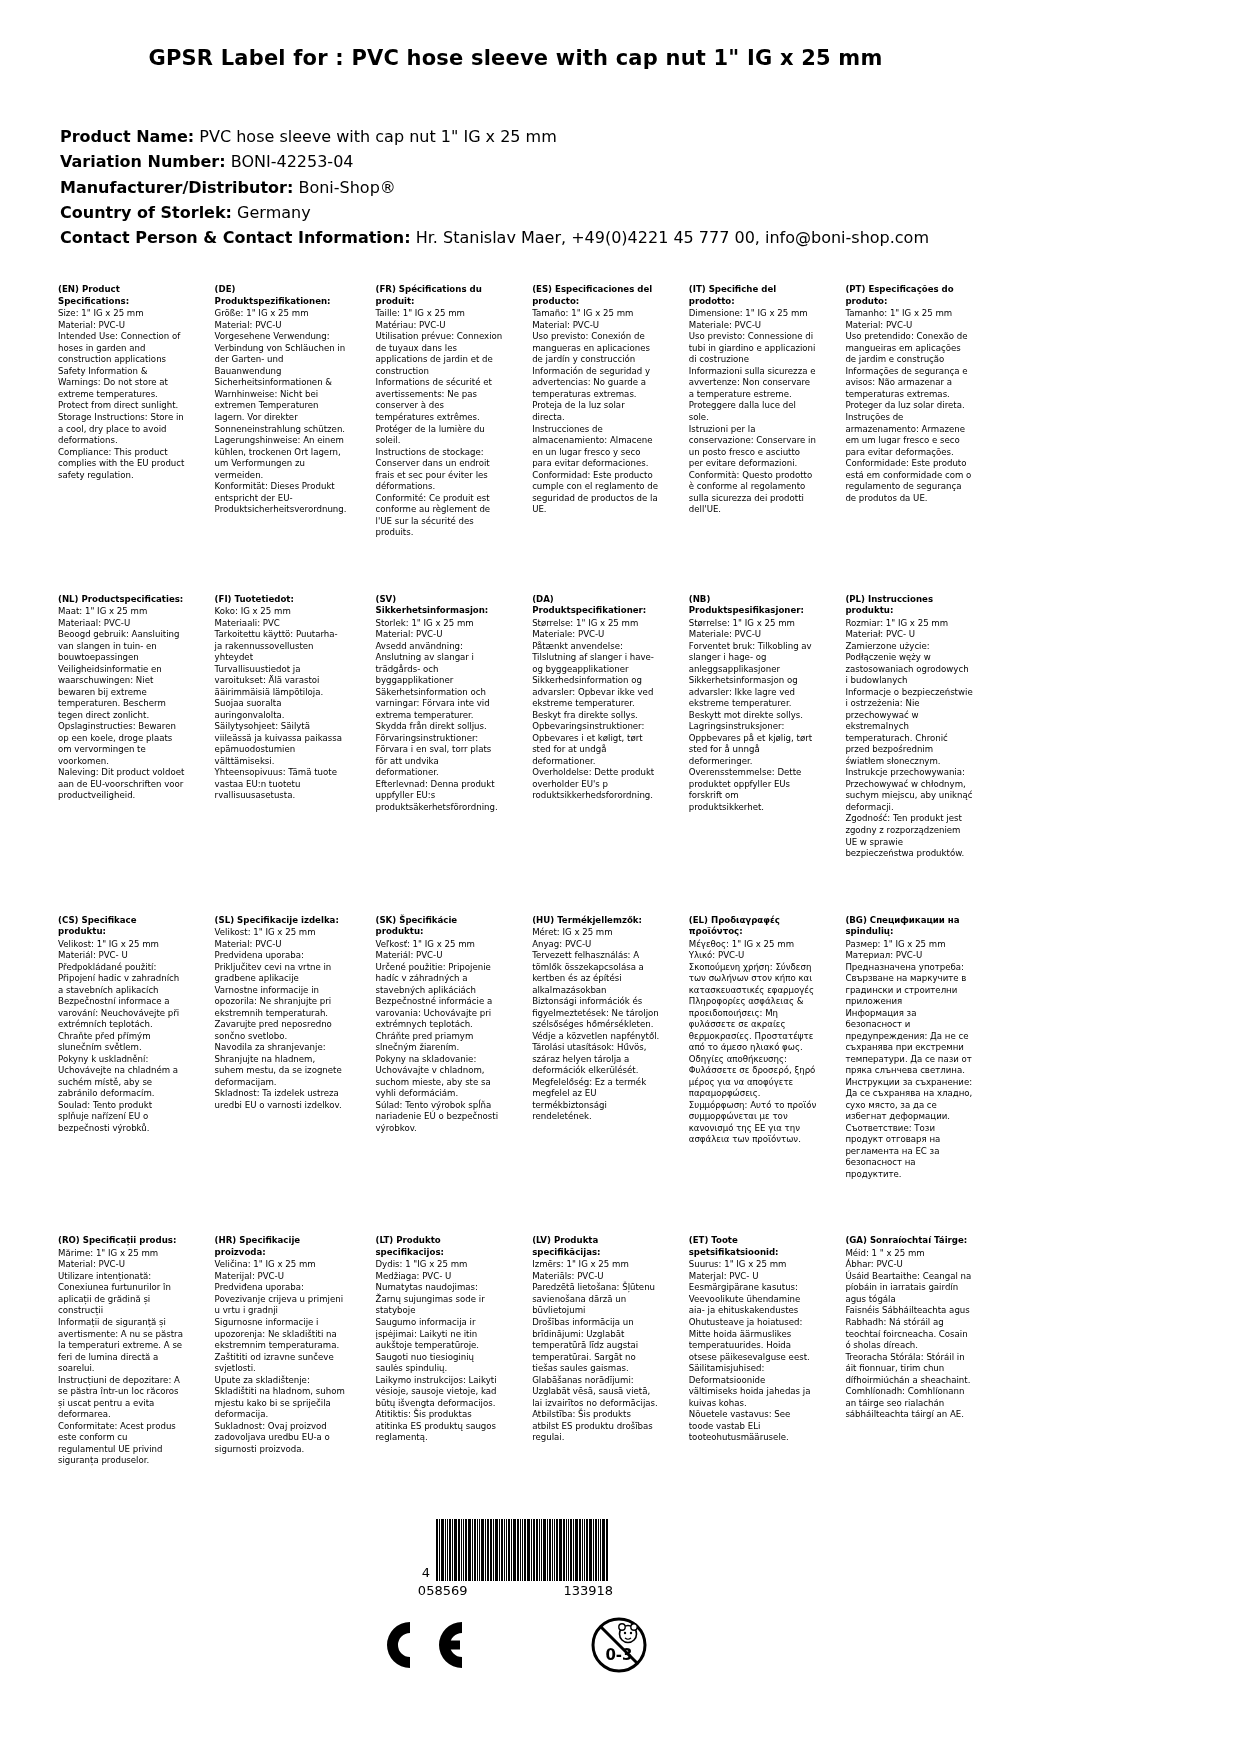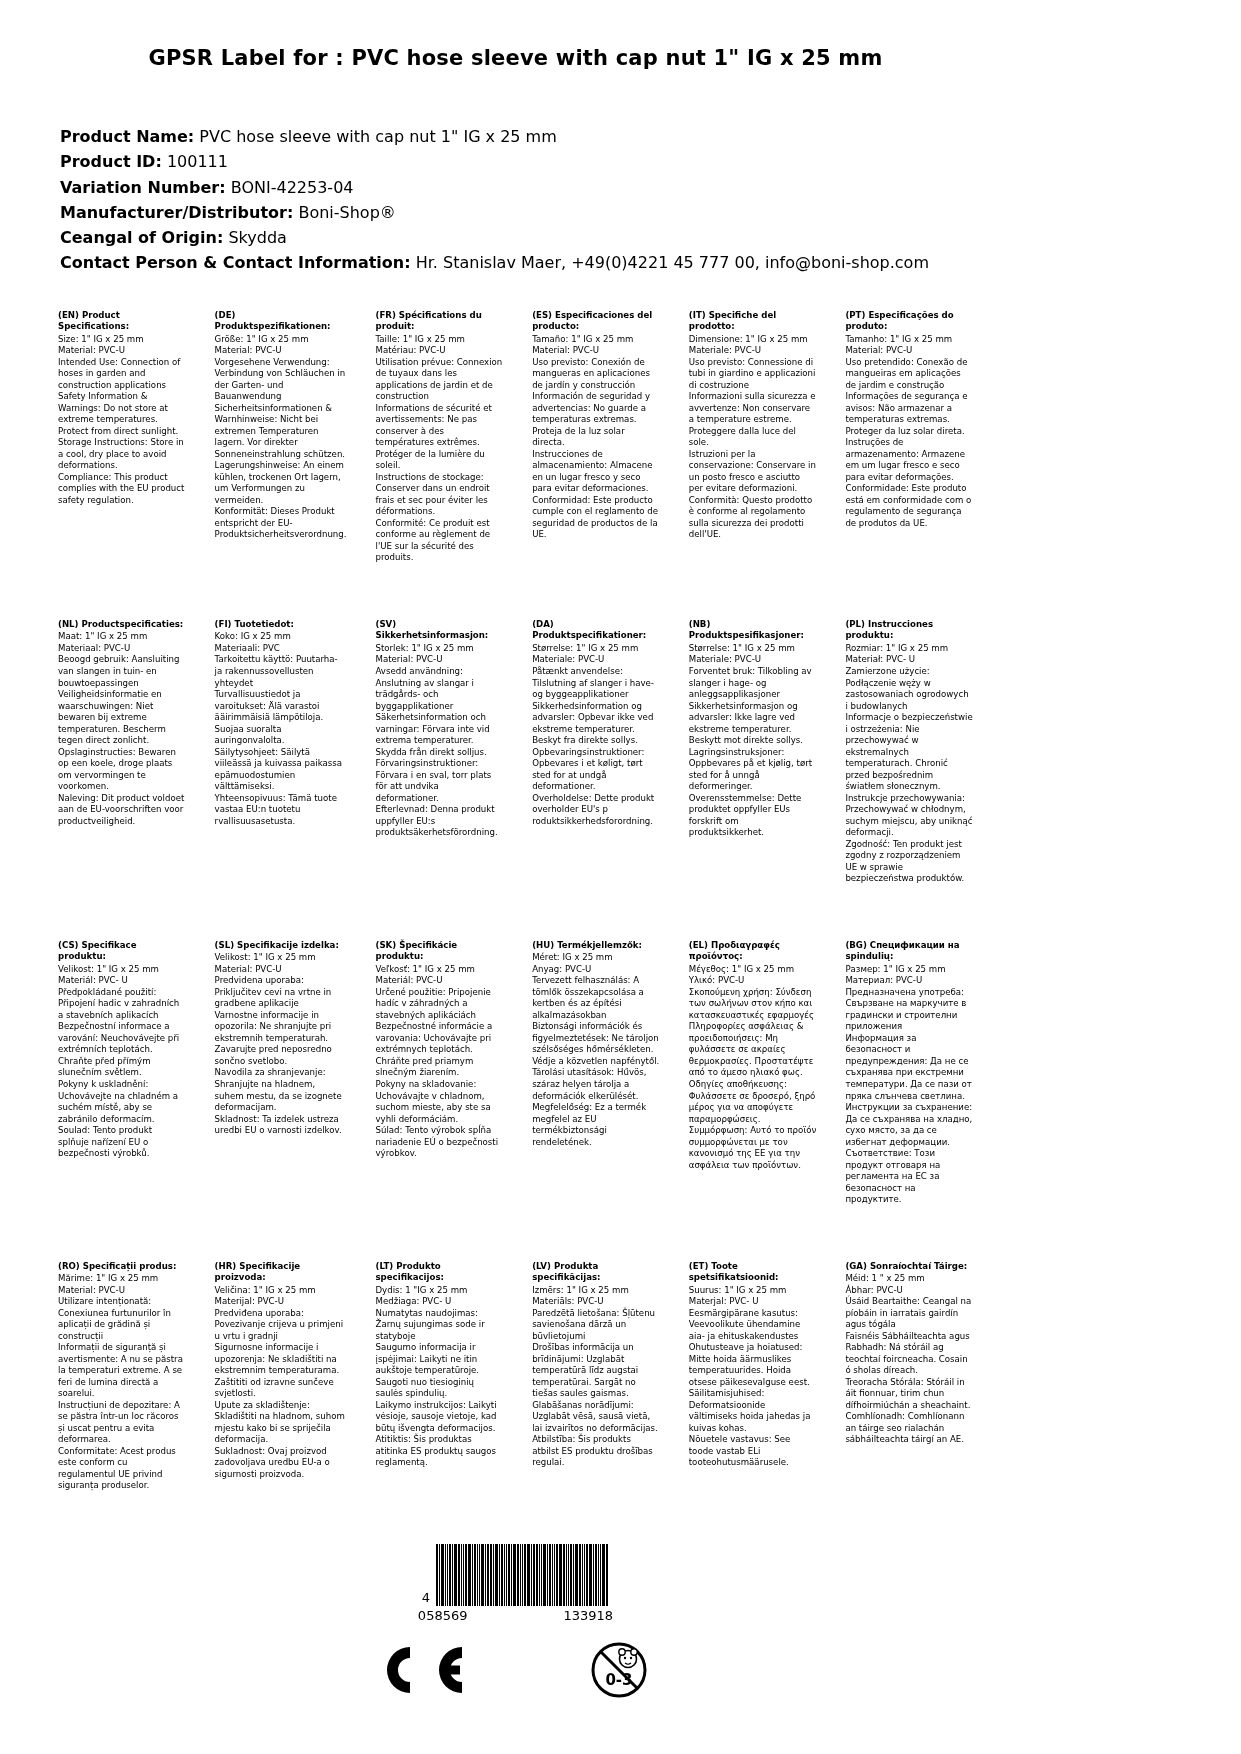--- a/index.html
+++ b/index.html
@@ -112,34 +112,30 @@
 <div class="page">
 
   <h1 class="doc-title">GPSR Label for : PVC hose sleeve with cap nut 1" IG x 25 mm</h1>
 
   <div class="meta">
     <div class="row">
       <span class="lbl">Product Name:</span>
       <span class="val">PVC hose sleeve with cap nut 1" IG x 25 mm</span>
     </div>
     <div class="row">
-      <span class="lbl">Product ID:</span>
-      <span class="val">100111</span>
-    </div>
-    <div class="row">
       <span class="lbl">Variation Number:</span>
       <span class="val">BONI-42253-04</span>
     </div>
     <div class="row">
       <span class="lbl">Manufacturer/Distributor:</span>
       <span class="val">Boni-Shop®</span>
     </div>
     <div class="row">
-      <span class="lbl">Ceangal of Origin:</span>
-      <span class="val">Skydda</span>
+      <span class="lbl">Country of Storlek:</span>
+      <span class="val">Germany</span>
     </div>
     <div class="row">
       <span class="lbl">Contact Person &amp; Contact Information:</span>
       <span class="val">Hr. Stanislav Maer, +49(0)4221 45 777 00, info@boni-shop.com</span>
     </div>
   </div>
 
   <div class="specs-grid">
 
     <div class="spec-cell">

